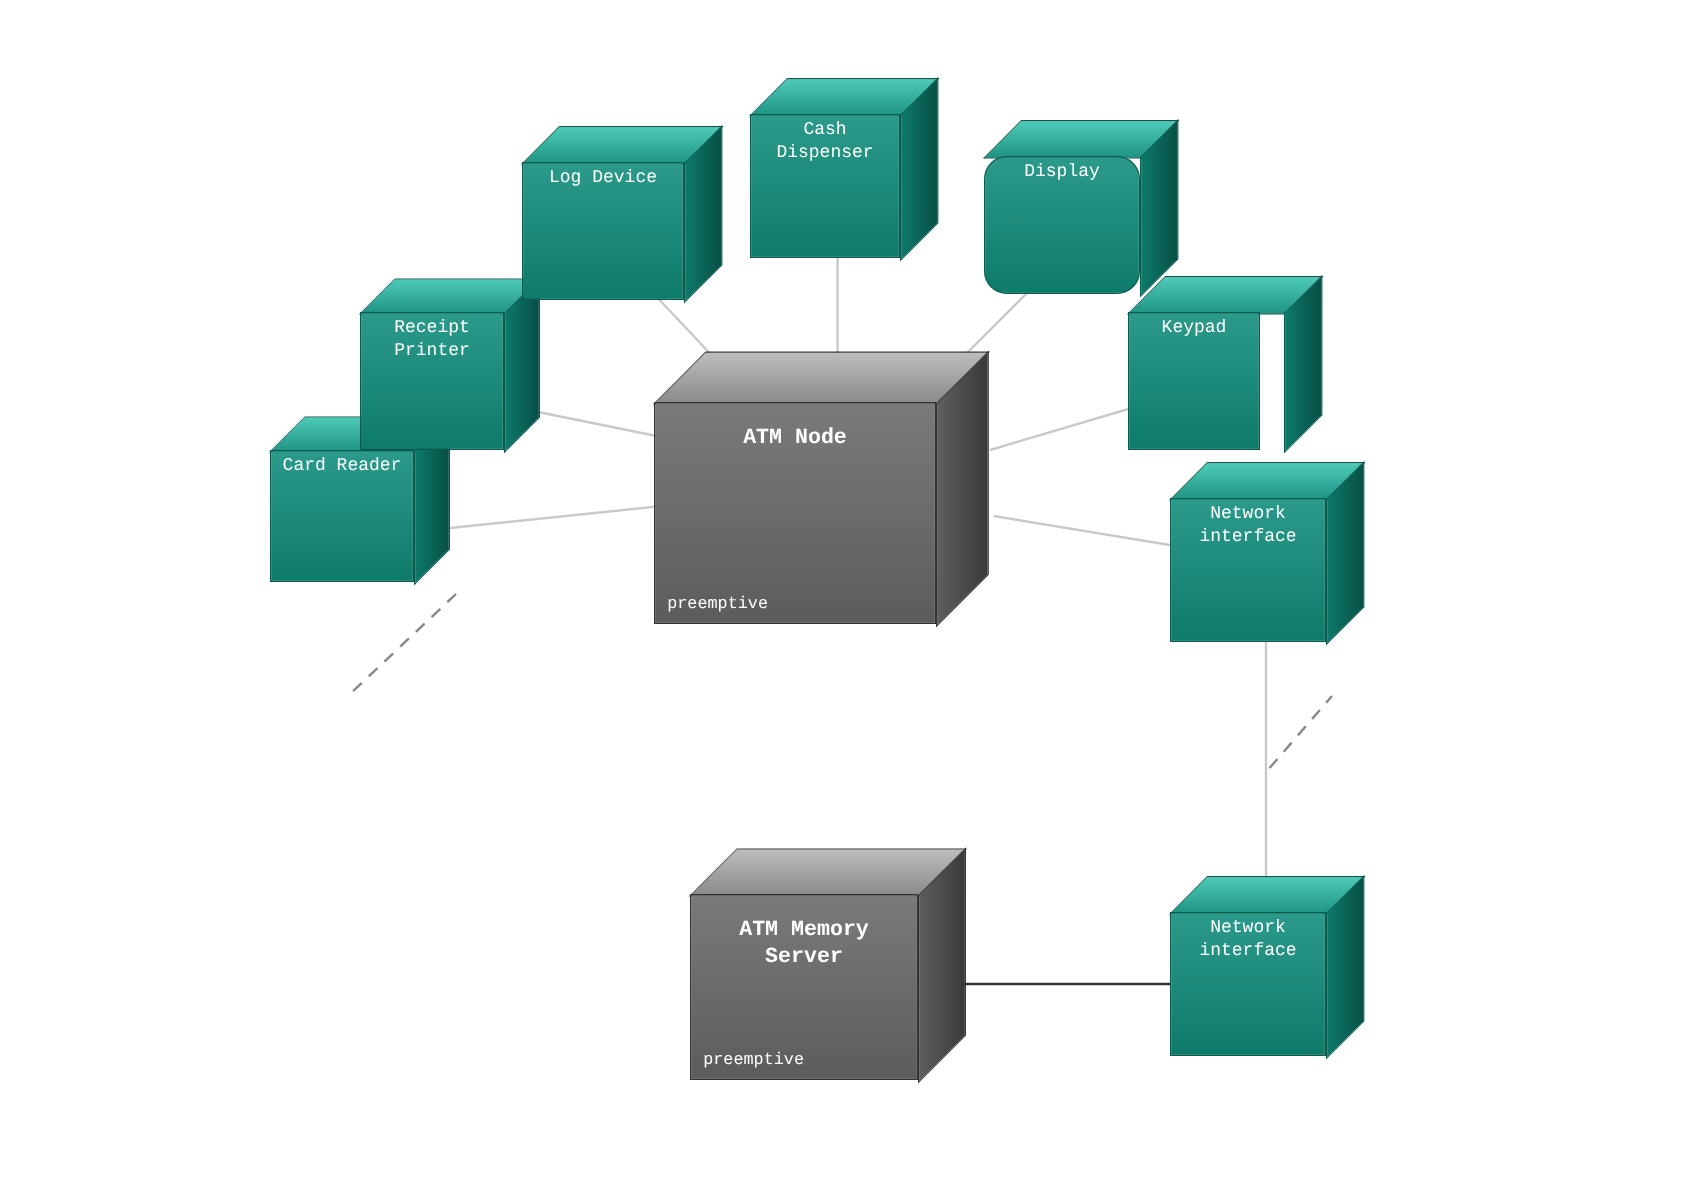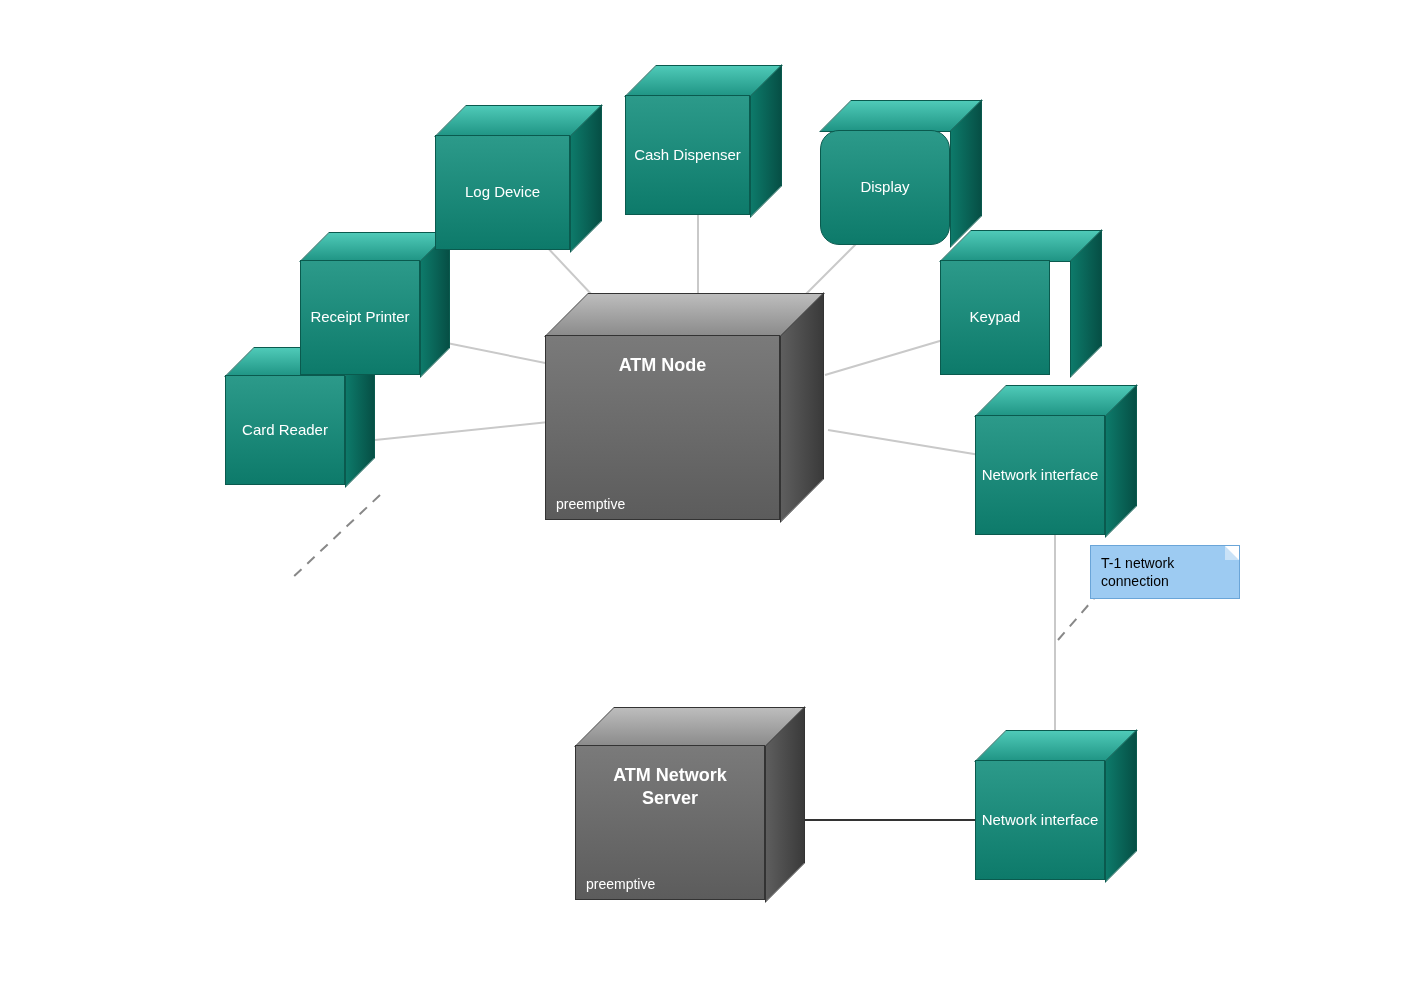--- a/index.html
+++ b/index.html
@@ -1,20 +1,20 @@
 <!DOCTYPE html>
 <html><head>
 <meta charset="utf-8">
 <style>
   html,body{margin:0;padding:0;background:#fff;font-family:Verdana,Arial,sans-serif;}
   .canvas{position:relative;width:1414px;height:994px;}
 
   .cube{position:absolute;}
   .cube .face{position:absolute;}
-  .cube .front{background:linear-gradient(to bottom,#2c9a8a,#0d7a6a);border:1px solid #0a5a4e;display:flex;align-items:center;justify-content:center;text-align:center;color:#fff;font-size:15px;line-height:1.25;padding:4px;box-sizing:border-box;}
+  .cube .front{background:linear-gradient(to bottom,#2c9a8a,#0d7a6a);border:1px solid #0a5a4e;display:flex;align-items:flex-start;justify-content:center;text-align:center;color:#fff;font-size:15px;line-height:1.25;padding:4px;box-sizing:border-box;font-family:Liberation Mono, monospace;}
   .cube .top  {background:linear-gradient(to bottom,#4fcab8,#1f9484);border:1px solid #0a5a4e;}
   .cube .side {background:linear-gradient(to right,#0d7a6a,#064f45);border:1px solid #0a5a4e;}
   .cube.gray .front{background:linear-gradient(to bottom,#7a7a7a,#5c5c5c);border:1px solid #333;display:block;text-align:left;}
   .cube.gray .top  {background:linear-gradient(to bottom,#bdbdbd,#8a8a8a);border:1px solid #333;}
   .cube.gray .side {background:linear-gradient(to right,#5e5e5e,#3a3a3a);border:1px solid #333;}
   .cube.gray .title{display:block;text-align:center;color:#fff;font-size:18px;font-weight:bold;margin-top:14px;}
   .cube.gray .tag  {position:absolute;bottom:6px;left:10px;color:#fff;font-size:14px;}
   .note{position:absolute;background:#9dcbf2;border:1px solid #6aa5d8;font-size:14px;line-height:1.3;color:#000;padding:8px 10px;box-sizing:border-box;}
   .note::after{content:"";position:absolute;top:0;right:0;width:0;height:0;border-left:14px solid #c9e2f7;border-top:14px solid #fff;}
   .caption{position:absolute;font-size:16px;color:#000;line-height:1.35;}
@@ -120,23 +120,21 @@
   <div class="face front" style="width:235px;height:185px;">
     <span class="title">ATM Node</span>
     <span class="tag">preemptive</span>
   </div>
 </div>
 
 <div class="cube gray" style="left:575px;top:745px;">
   <div class="face top" style="width:190px;height:38px;transform:skewX(-45deg);left:19px;top:-38px;"></div>
   <div class="face side" style="width:38px;height:155px;transform:skewY(-45deg);left:190px;top:-19px;"></div>
   <div class="face front" style="width:190px;height:155px;">
-    <span class="title" style="white-space:pre-line;">ATM Network
+    <span class="title" style="white-space:pre-line;">ATM Memory
 Server</span>
     <span class="tag">preemptive</span>
   </div>
 </div>
 
 
-<div class="note" style="left:1090px;top:545px;width:150px;white-space:pre-line;">T-1 network
-connection</div>
 
 </div>
 
 </body></html>

